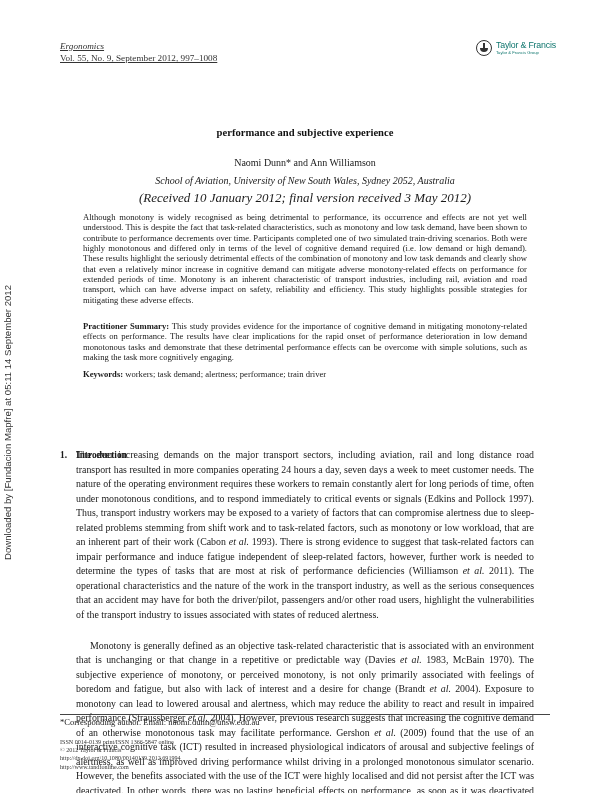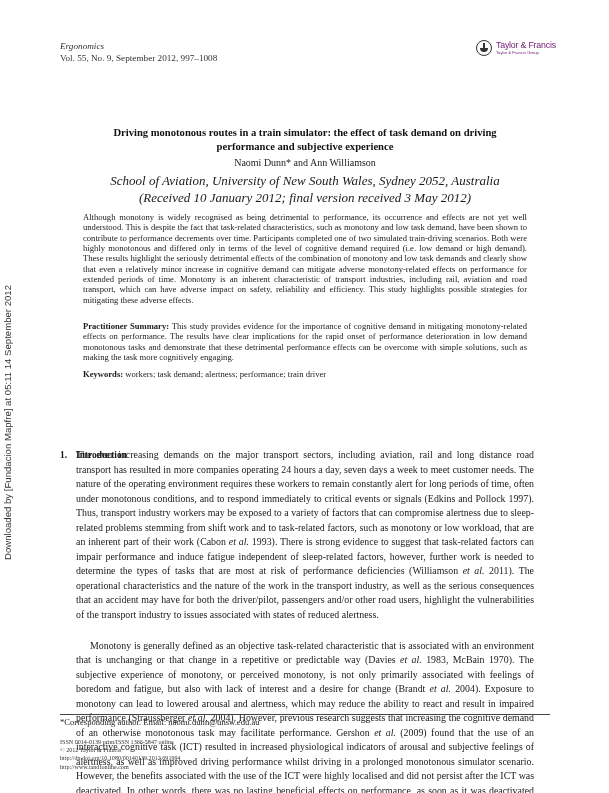--- a/index.html
+++ b/index.html
@@ -4,37 +4,37 @@
 <style>
   html, body { margin: 0; padding: 0; background: #ffffff; }
   body { width: 609px; height: 793px; position: relative; overflow: hidden;
          font-family: "Liberation Serif", "DejaVu Serif", serif; color: #1a1a1a; }
 
   .side-stamp { position: absolute; left: 1px; top: 560px; width: 300px; height: 14px;
       transform: rotate(-90deg); transform-origin: 0 0;
       font-family: "Liberation Sans", "DejaVu Sans", sans-serif; font-size: 9.6px;
       color: #333; white-space: nowrap; line-height: 14px; }
 
-  .journal { position: absolute; left: 60px; top: 40px; font-size: 9.2px; line-height: 12px; color: #333; }
+  .journal { position: absolute; left: 60px; top: 40px; font-size: 9.2px; line-height: 12px; color: #333; text-decoration: underline; }
   .journal .name { font-style: italic; }
 
   .logo { position: absolute; left: 476px; top: 40px; display: flex; align-items: center; }
   .logo .emblem { width: 16px; height: 16px; border: 1.3px solid #333; border-radius: 50%;
       position: relative; box-sizing: border-box; }
   .logo .emblem::after { content: ""; position: absolute; left: 3px; right: 3px; top: 7px; height: 4px;
       background: #333; border-radius: 0 0 5px 5px; }
   .logo .emblem::before { content: ""; position: absolute; left: 6px; top: 2px; width: 1.5px; height: 5px; background: #333; }
-  .logo .txt { margin-left: 4px; font-family: "Liberation Sans", "DejaVu Sans", sans-serif; color: #701a75; }
+  .logo .txt { margin-left: 4px; font-family: "Liberation Sans", "DejaVu Sans", sans-serif; color: #0f766e; }
   .logo .t1 { font-size: 8.8px; line-height: 10px; letter-spacing: -0.2px; }
   .logo .t2 { font-size: 4.2px; line-height: 6px; }
 
   .title { position: absolute; left: 60px; width: 490px; top: 126px; text-align: center;
       font-weight: bold; font-size: 10.6px; line-height: 13.5px; color: #111; }
   .authors { position: absolute; left: 60px; width: 490px; top: 157px; text-align: center; font-size: 10px; line-height: 12px; }
-  .affil { position: absolute; left: 60px; width: 490px; top: 175px; text-align: center; font-style: italic; font-size: 13px; line-height: 11px; }
+  .affil { position: absolute; left: 60px; width: 490px; top: 175px; text-align: center; font-style: italic; font-size: 10px; line-height: 11px; }
   .received { position: absolute; left: 60px; width: 490px; top: 192px; text-align: center; font-style: italic; font-size: 13px; line-height: 11px; }
 
   .abstract { position: absolute; left: 83px; width: 444px; top: 212px; font-size: 8.6px; line-height: 10.35px; text-align: justify; }
   .practitioner { position: absolute; left: 83px; width: 444px; top: 321px; font-size: 8.6px; line-height: 10.35px; text-align: justify; }
   .keywords { position: absolute; left: 83px; width: 444px; top: 369px; font-size: 8.6px; line-height: 10.35px; }
   .b { font-weight: bold; }
 
   .section-head { position: absolute; left: 60px; top: 417px; font-size: 9.4px; font-weight: bold; line-height: 12px; margin-top: 32px; }
   .section-head .num { display: inline-block; width: 16px; }
 
@@ -59,21 +59,20 @@
 
 <div class="logo">
   <div class="emblem"></div>
   <div class="txt">
     <div class="t1">Taylor &amp; Francis</div>
     <div class="t2">Taylor &amp; Francis Group</div>
   </div>
 </div>
 
 <div class="title">
-  <div>Driving monotonous routes in a train simulator: the effect of task demand on driving</div>
   <div>performance and subjective experience</div>
 </div>
 <div class="authors">Naomi Dunn* and Ann Williamson</div>
 <div class="affil">School of Aviation, University of New South Wales, Sydney 2052, Australia</div>
 <div class="received">(Received 10 January 2012; final version received 3 May 2012)</div>
 
 <div class="abstract">Although monotony is widely recognised as being detrimental to performance, its occurrence and effects are not yet well understood. This is despite the fact that task-related characteristics, such as monotony and low task demand, have been shown to contribute to performance decrements over time. Participants completed one of two simulated train-driving scenarios. Both were highly monotonous and differed only in terms of the level of cognitive demand required (i.e. low demand or high demand). These results highlight the seriously detrimental effects of the combination of monotony and low task demands and clearly show that even a relatively minor increase in cognitive demand can mitigate adverse monotony-related effects on performance for extended periods of time. Monotony is an inherent characteristic of transport industries, including rail, aviation and road transport, which can have adverse impact on safety, reliability and efficiency. This study highlights possible strategies for mitigating these adverse effects.</div>
 
 <div class="practitioner">
   <span class="b">Practitioner Summary:</span><span> This study provides evidence for the importance of cognitive demand in mitigating monotony-related effects on performance. The results have clear implications for the rapid onset of performance deterioration in low demand monotonous tasks and demonstrate that these detrimental performance effects can be overcome with simple solutions, such as making the task more cognitively engaging.</span>

